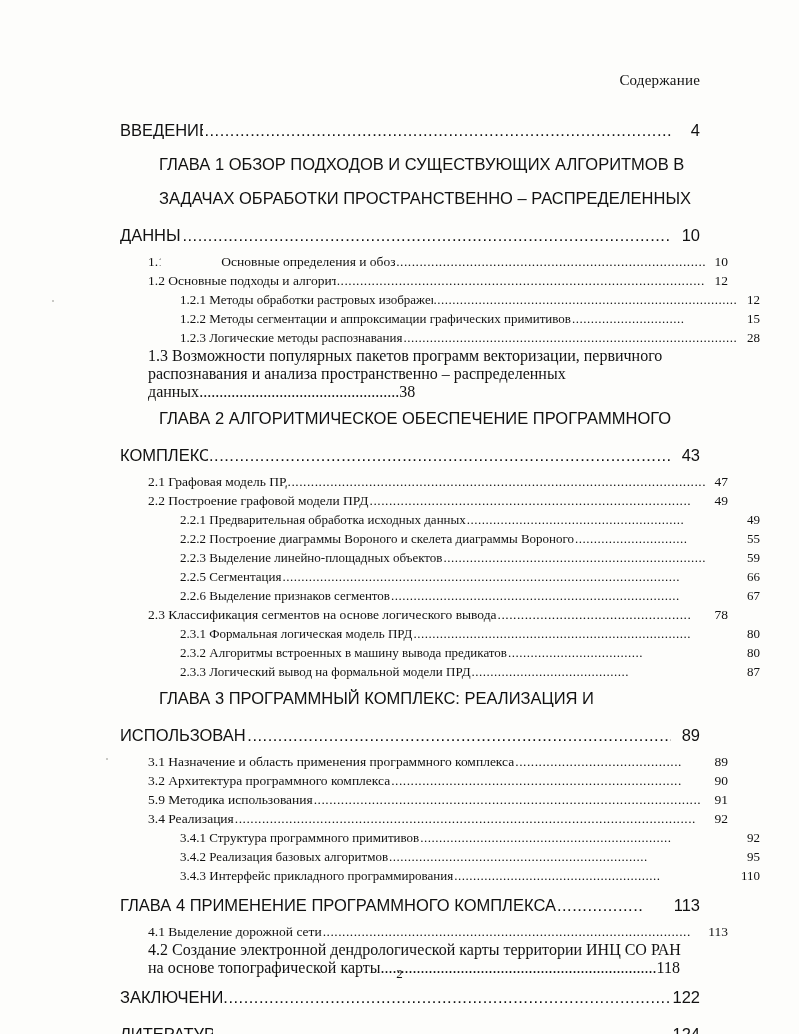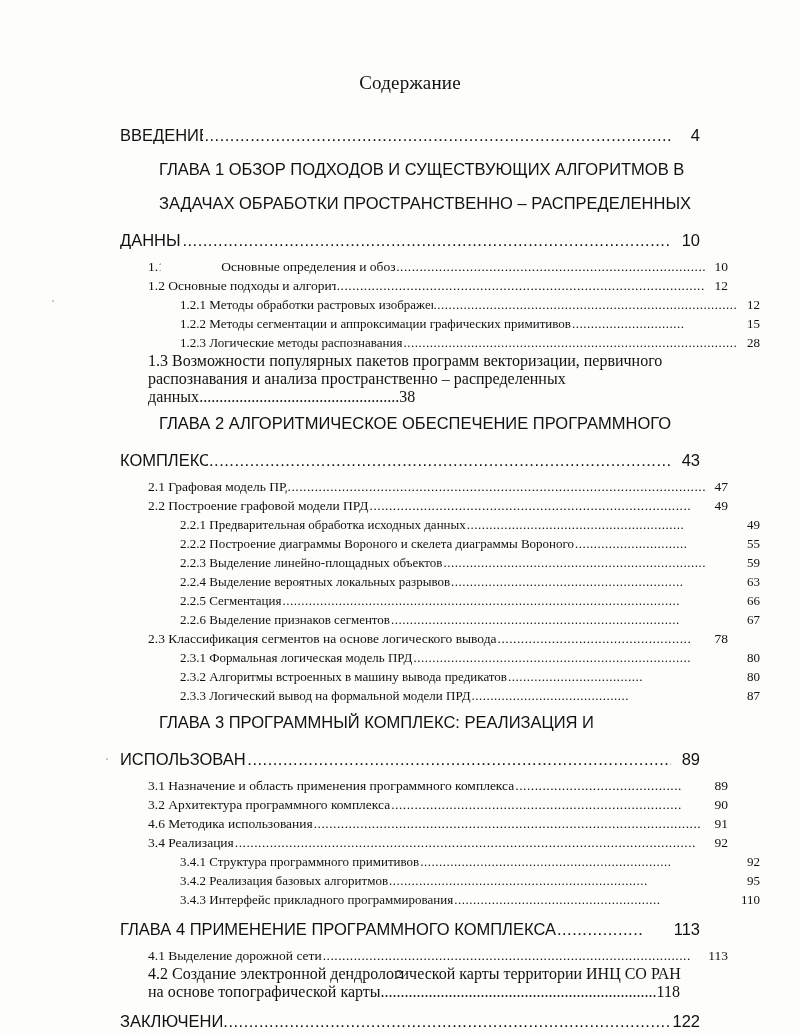--- a/index.html
+++ b/index.html
@@ -22,22 +22,22 @@
     height: 1034px;
     background: #fdfdfb;
   }
   .content {
     position: absolute;
     left: 120px;
     top: 72px;
     width: 580px;
   }
   .doc-title {
-    text-align: center;
-    font-size: 19px;
+    text-align: right;
+    font-size: 15px;
     font-family: "Liberation Serif", serif;
     margin-bottom: 24px;
     letter-spacing: 0.2px;
   }
 
   
   .toc-row {
     display: flex;
     align-items: baseline;
     width: 100%;
@@ -223,25 +223,20 @@
       <span class="toc-leader">..............................</span>
       <span class="toc-page">55</span>
     </div>
 
     <div class="toc-row lvl2">
       <span class="toc-label">2.2.3 Выделение линейно-площадных объектов</span>
       <span class="toc-leader">......................................................................</span>
       <span class="toc-page">59</span>
     </div>
 
-    <div class="toc-row lvl2">
-      <span class="toc-label">2.2.4 Выделение вероятных локальных разрывов</span>
-      <span class="toc-leader">..............................................................</span>
-      <span class="toc-page">63</span>
-    </div>
 
     <div class="toc-row lvl2">
       <span class="toc-label">2.2.5 Сегментация</span>
       <span class="toc-leader">..........................................................................................................</span>
       <span class="toc-page">66</span>
     </div>
 
     <div class="toc-row lvl2">
       <span class="toc-label">2.2.6 Выделение признаков сегментов</span>
       <span class="toc-leader">.............................................................................</span>
@@ -287,21 +282,21 @@
       <span class="toc-page">89</span>
     </div>
 
     <div class="toc-row lvl1">
       <span class="toc-label">3.2 Архитектура программного комплекса</span>
       <span class="toc-leader">...........................................................................</span>
       <span class="toc-page">90</span>
     </div>
 
     <div class="toc-row lvl1">
-      <span class="toc-label">4.6 Методика использования</span>
+      <span class="toc-label">5.9 Методика использования</span>
       <span class="toc-leader">....................................................................................................</span>
       <span class="toc-page">91</span>
     </div>
 
     <div class="toc-row lvl1">
       <span class="toc-label">3.4 Реализация</span>
       <span class="toc-leader">.......................................................................................................................</span>
       <span class="toc-page">92</span>
     </div>
 

